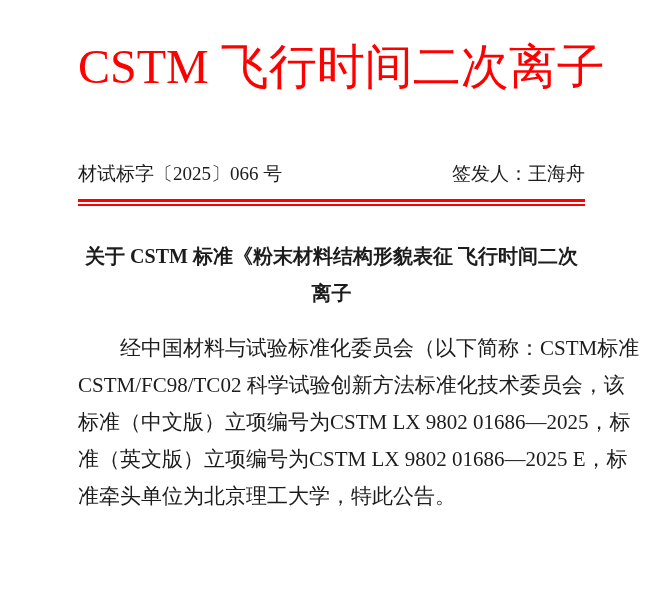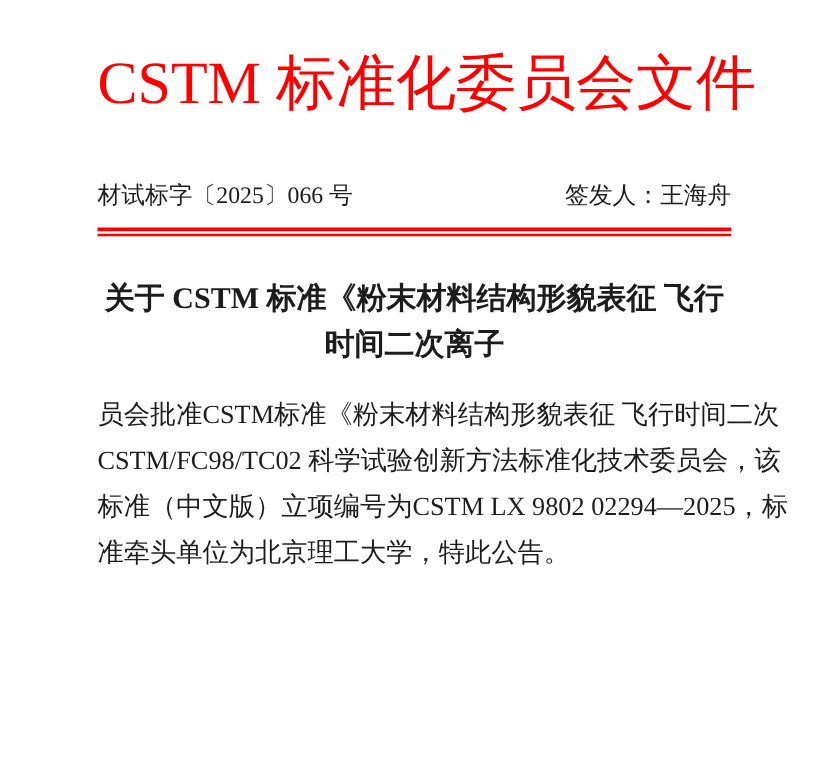--- a/index.html
+++ b/index.html
@@ -26,38 +26,38 @@
     text-align: center;
     color: var(--accent);
     font-size: 48px;
     line-height: 62px;
     white-space: nowrap;
     font-weight: 400;
     letter-spacing: 0px;
   }
   
   .docno-row {
-    margin-top: 46px;
+    margin-top: 63px;
     display: flex;
     justify-content: space-between;
     align-items: center;
     font-size: 19px;
     line-height: 26px;
   }
   .issuer-name { font-weight: normal; }
   
   .red-rule { margin-top: 12px; }
   .red-rule .rule-top    { height: 3px; background: var(--accent); }
   .red-rule .rule-gap    { height: 2px; background: transparent; }
   .red-rule .rule-bottom { height: 2px; background: var(--accent); }
   
   .subject {
     margin-top: 32px;
     text-align: center;
-    font-size: 24px;
+    font-size: 20px;
     line-height: 37px;
     font-weight: 600;
     font-family: Liberation Serif, serif;
   }
   
   .body-text {
     margin-top: 18px;
     font-size: 21px;
     line-height: 37px;
   }
@@ -71,39 +71,40 @@
   .body-line.last {
     text-align: left;
     text-align-last: left;
   }
 </style>
 </head>
 <body>
 
 <div class="page">
 
-  <div class="header-title">CSTM 标准化委员会文件</div>
+  <div class="header-title">CSTM 飞行时间二次离子</div>
 
   <div class="docno-row">
     <span class="doc-number">材试标字〔2025〕066 号</span>
     <span class="issuer">
       <span>签发人：</span><span class="issuer-name">王海舟</span>
     </span>
   </div>
 
   <div class="red-rule">
     <div class="rule-top"></div>
     <div class="rule-gap"></div>
     <div class="rule-bottom"></div>
   </div>
 
   <div class="subject">
     <div>关于 CSTM 标准《粉末材料结构形貌表征 飞行时间二次离子</div>
   </div>
 
   <div class="body-text">
-    <div class="body-line">员会批准CSTM标准《粉末材料结构形貌表征 飞行时间二次</div>
+    <div class="body-line indent">经中国材料与试验标准化委员会（以下简称：CSTM标准</div>
     <div class="body-line">CSTM/FC98/TC02 科学试验创新方法标准化技术委员会，该</div>
-    <div class="body-line">标准（中文版）立项编号为CSTM LX 9802 02294—2025，标</div>
+    <div class="body-line">标准（中文版）立项编号为CSTM LX 9802 01686—2025，标</div>
+    <div class="body-line">准（英文版）立项编号为CSTM LX 9802 01686—2025 E，标</div>
     <div class="body-line last">准牵头单位为北京理工大学，特此公告。</div>
   </div>
 
 </div>
 
 </body></html>

